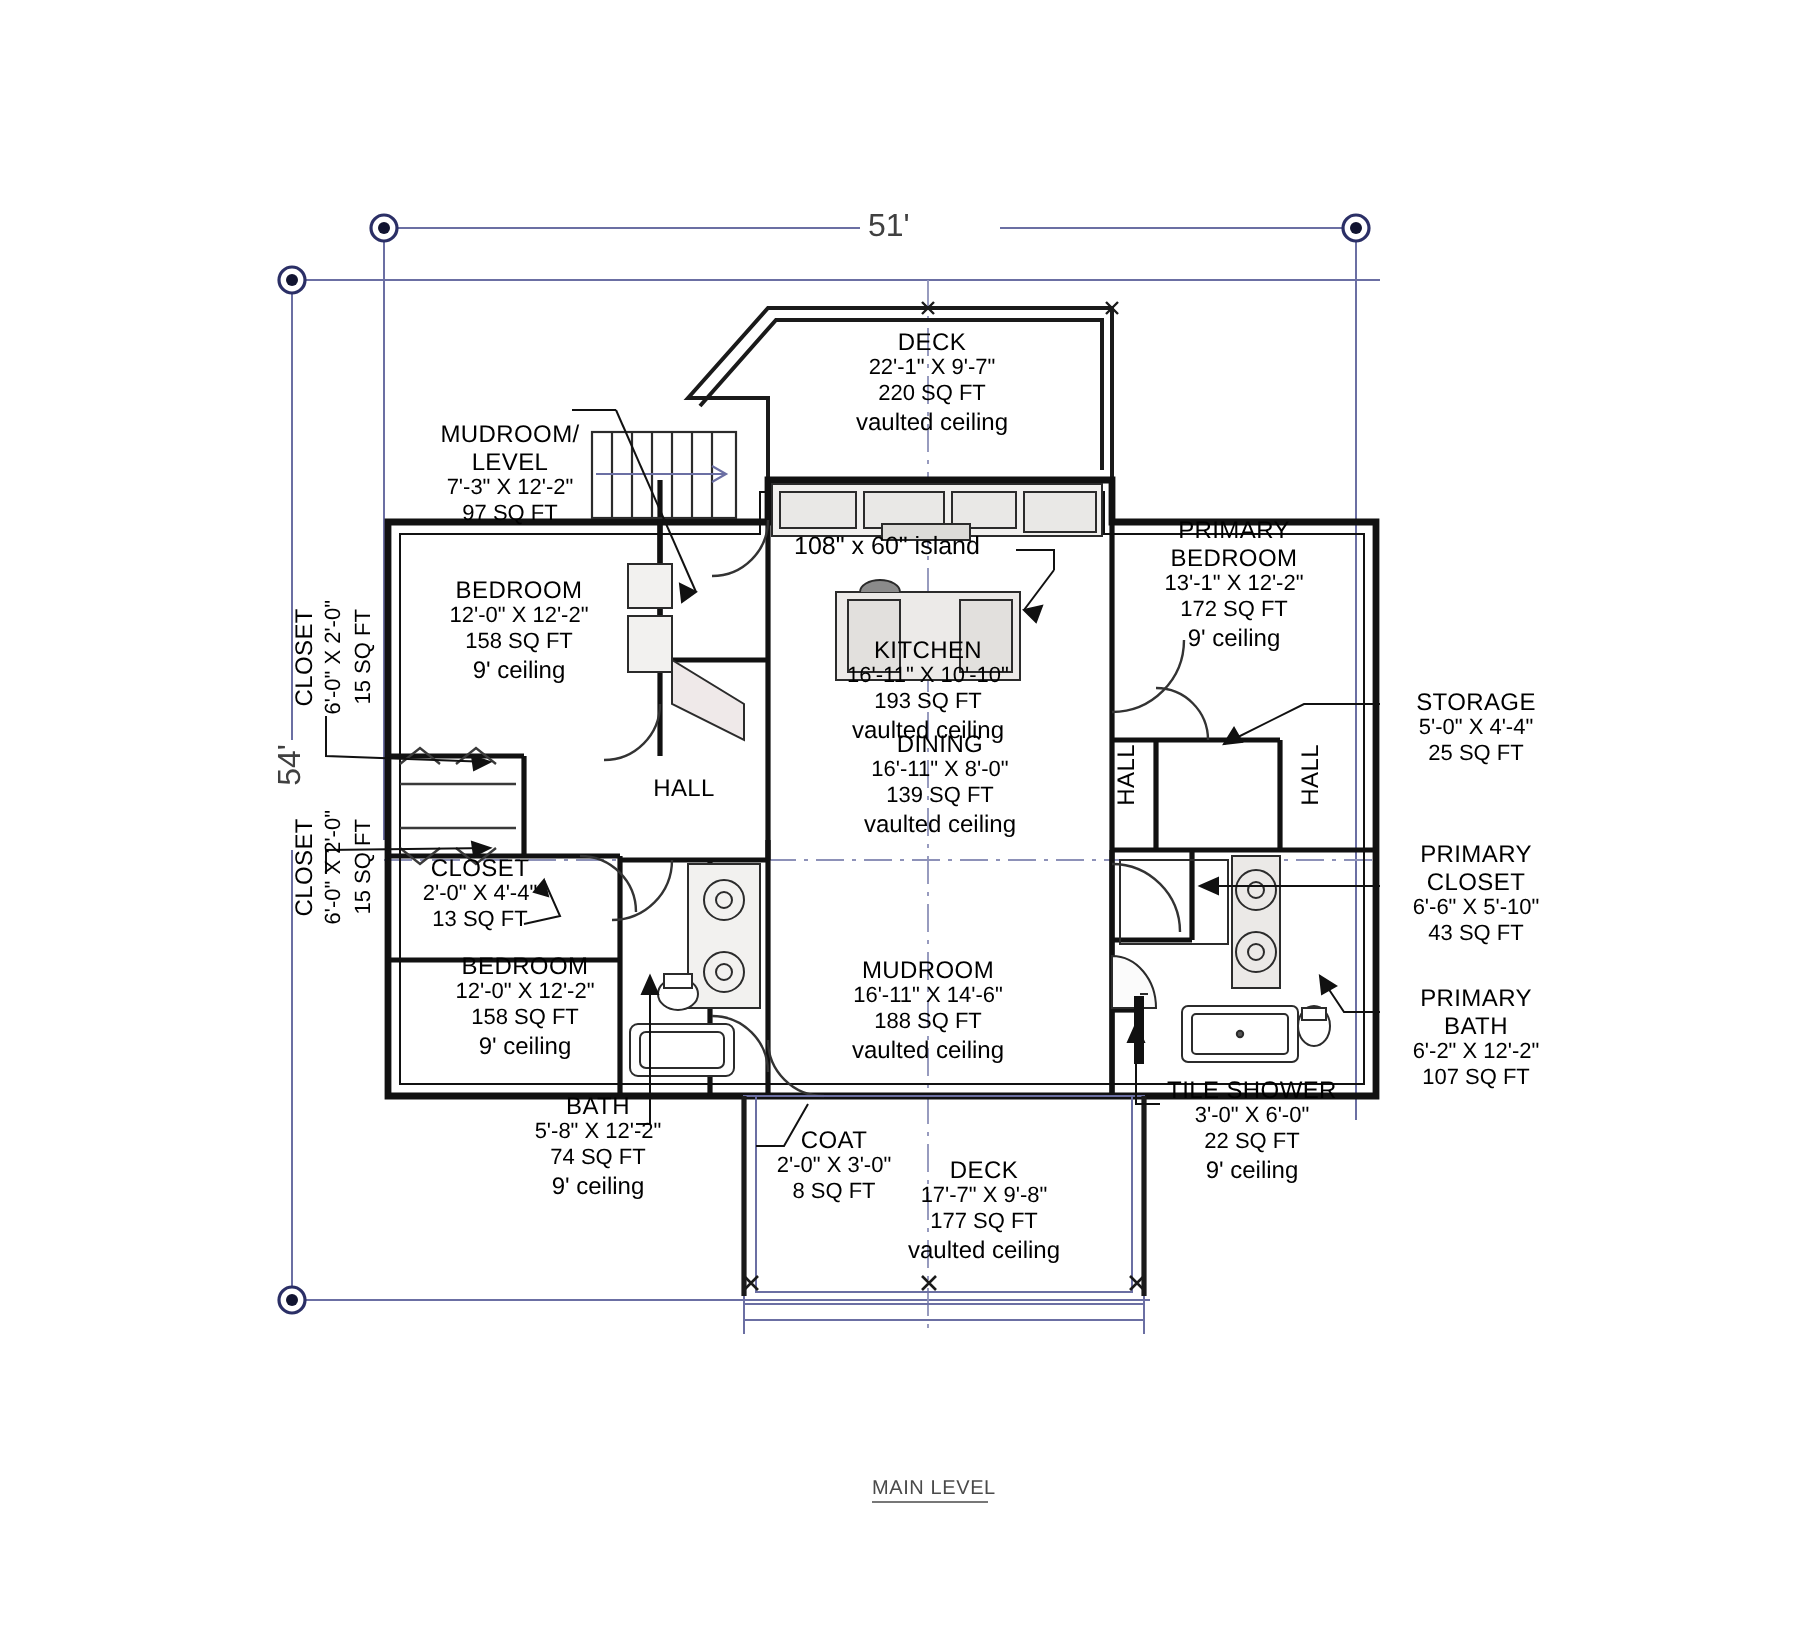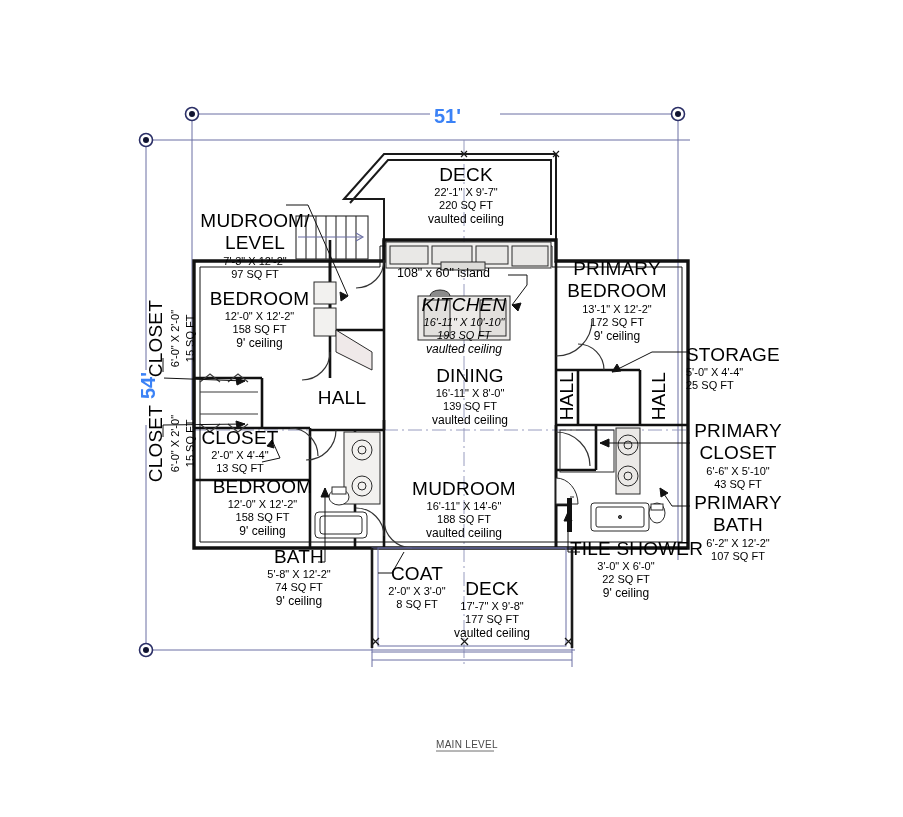--- a/index.html
+++ b/index.html
@@ -1,25 +1,25 @@
 <!DOCTYPE html>
 <html><head>
 <meta charset="utf-8">
 <style>
   html,body{margin:0;padding:0;background:#ffffff;}
   body{width:903px;height:817px;position:relative;overflow:hidden;
        font-family:"Liberation Sans",sans-serif;color:#000;}
   #plan{position:absolute;left:0;top:0;width:903px;height:817px;}
   .lbl{position:absolute;text-align:center;line-height:1.18;white-space:nowrap;
        color:#000;}
-  .lbl .big{font-size:19px;letter-spacing:.2px;}
+  .lbl .big{font-size:12px;letter-spacing:.2px;}
   .lbl .sm{font-size:11px;}
   .lbl .cl{font-size:12px;}
   .vert{writing-mode:vertical-rl;transform:rotate(180deg);}
-  .dimtxt{position:absolute;font-size:20px;color:#3b82f6;background:#fff;padding:0 4px;font-weight:bold;}
+  .dimtxt{position:absolute;font-size:16px;color:#404040;background:#fff;padding:0 4px;}
   .mainlevel{position:absolute;font-size:10px;color:#4a4a4a;
              letter-spacing:.3px;}
   .note{position:absolute;font-size:12.5px;white-space:nowrap;}
 </style>
 </head>
 <body>
 
 <svg id="plan" viewBox="0 0 903 817">
   <defs>
     <pattern id="hatch" width="6" height="6" patternUnits="userSpaceOnUse">
@@ -281,21 +281,21 @@
   <div class="cl">9' ceiling</div>
 </div>
 
 <div class="lbl" style="left:200px;top:476px;width:125px;">
   <div class="big">BEDROOM</div>
   <div class="sm">12'-0" X 12'-2"</div>
   <div class="sm">158 SQ FT</div>
   <div class="cl">9' ceiling</div>
 </div>
 
-<div class="lbl" style="left:404px;top:294px;width:120px;font-style:italic;">
+<div class="lbl" style="left:404px;top:318px;width:120px;">
   <div class="big">KITCHEN</div>
   <div class="sm">16'-11" X 10'-10"</div>
   <div class="sm">193 SQ FT</div>
   <div class="cl">vaulted ceiling</div>
 </div>
 
 <div class="lbl" style="left:410px;top:365px;width:120px;">
   <div class="big">DINING</div>
   <div class="sm">16'-11" X 8'-0"</div>
   <div class="sm">139 SQ FT</div>
@@ -310,21 +310,21 @@
 </div>
 
 <div class="lbl" style="left:552px;top:258px;width:130px;">
   <div class="big">PRIMARY</div>
   <div class="big">BEDROOM</div>
   <div class="sm">13'-1" X 12'-2"</div>
   <div class="sm">172 SQ FT</div>
   <div class="cl">9' ceiling</div>
 </div>
 
-<div class="lbl" style="left:686px;top:344px;width:104px;text-align:left;">
+<div class="lbl" style="left:686px;top:344px;width:104px;text-align:center;">
   <div class="big">STORAGE</div>
   <div class="sm">5'-0" X 4'-4"</div>
   <div class="sm">25 SQ FT</div>
 </div>
 
 <div class="lbl" style="left:686px;top:420px;width:104px;">
   <div class="big">PRIMARY</div>
   <div class="big">CLOSET</div>
   <div class="sm">6'-6" X 5'-10"</div>
   <div class="sm">43 SQ FT</div>

